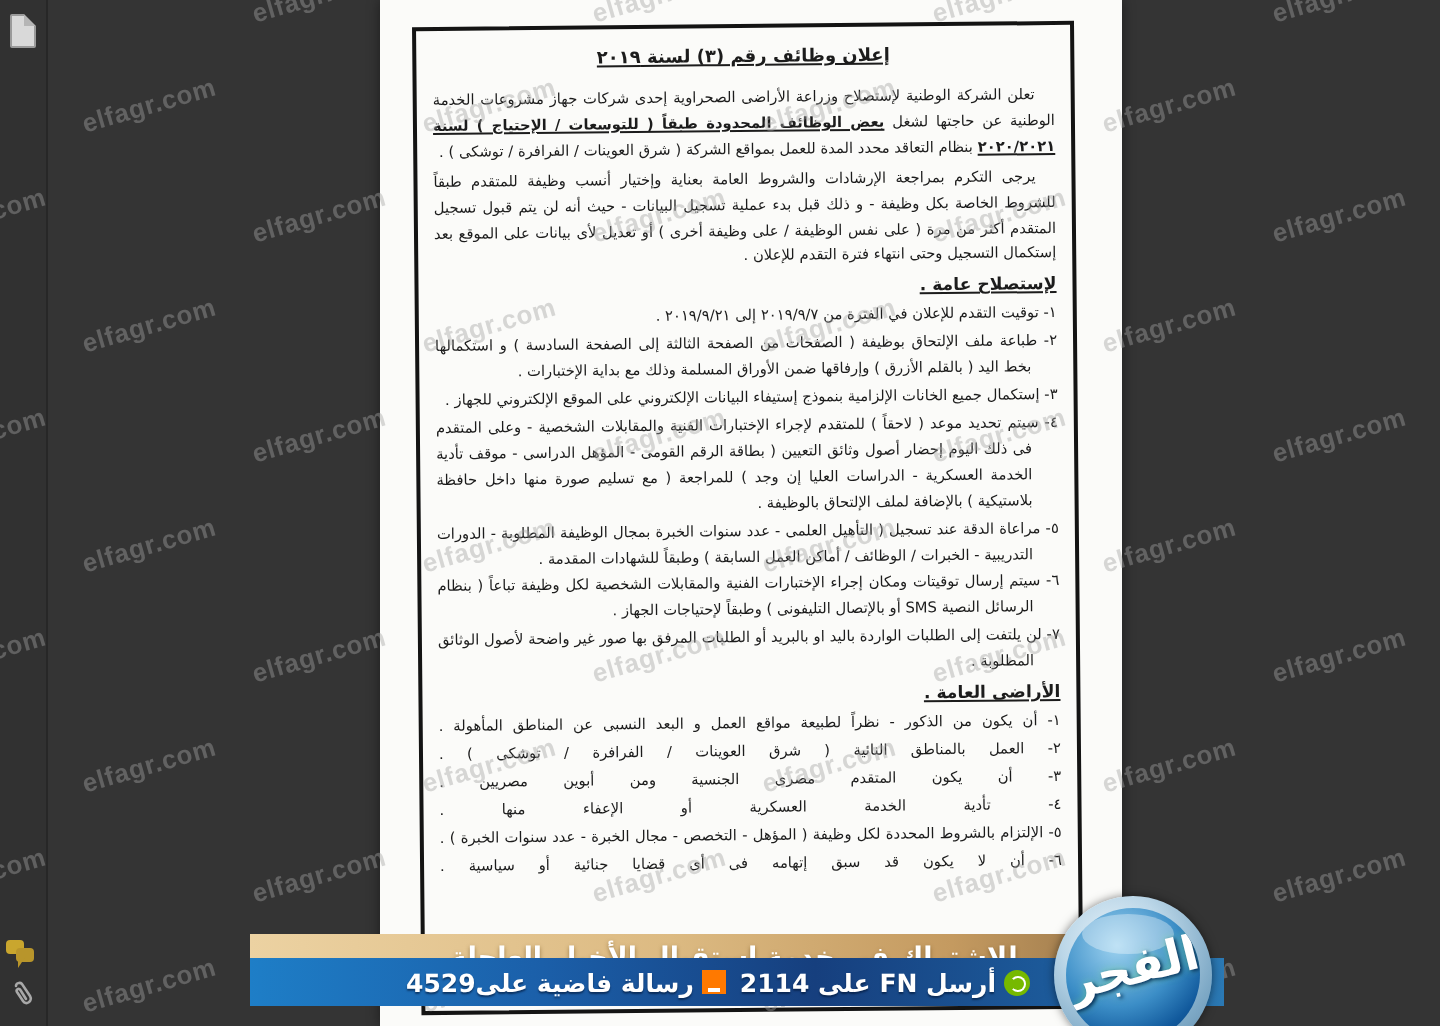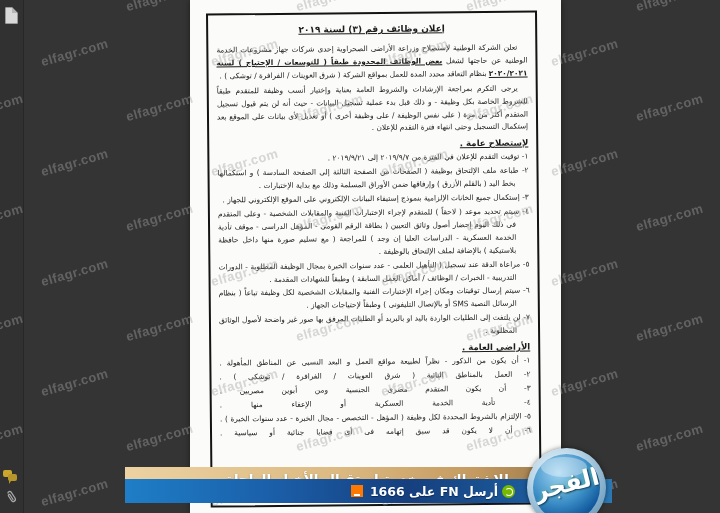--- a/index.html
+++ b/index.html
@@ -180,24 +180,25 @@
       <span class="wm" style="left: 550px; top: 485px;">elfagr.com</span>
       <span class="wm" style="left: 720px; top: 485px;">elfagr.com</span>
     </div>
 
   <div class="banner-top">
     <span class="txt">للاشتراك في خدمة استقبال الأخبار العاجلة</span>
   </div>
   <div class="banner-bottom">
     <span class="seg">
       <span class="ic-etisalat"></span>
-      <span class="txt">أرسل FN على 1666</span>
+      <span class="txt">أرسل FN على 2114</span>
     </span>
     <span class="seg">
       <span class="ic-orange"></span>
+      <span class="txt">رسالة فاضية على4529</span>
     </span>
   </div>
 
   <div class="fajr-logo">
     <div class="fajr-inner">
       <div class="fajr-name">الفجر</div>
     </div>
   </div>
 
 </div>

